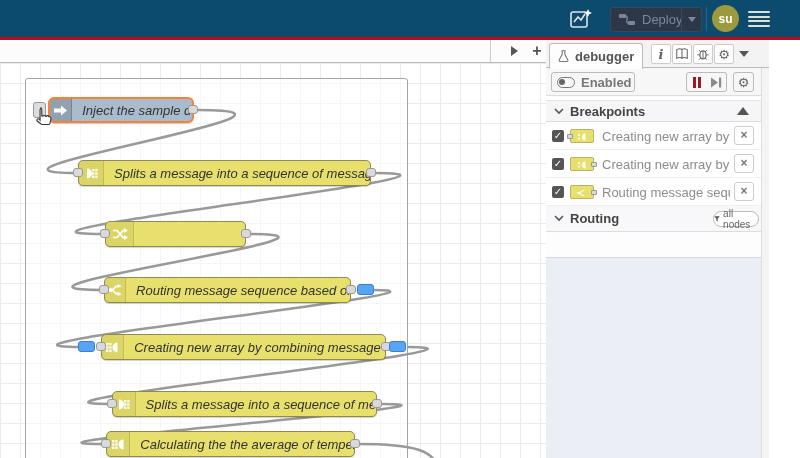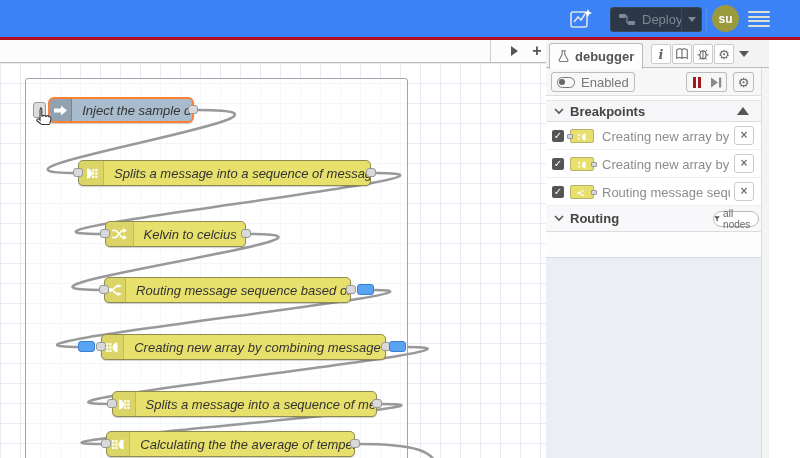--- a/index.html
+++ b/index.html
@@ -1,20 +1,20 @@
 <!DOCTYPE html>
 <html><head>
 <meta charset="utf-8">
 <style>
   * { margin:0; padding:0; box-sizing:border-box; }
   body { font-family:"Liberation Sans", sans-serif; }
   .app { position:relative; width:800px; height:458px; overflow:hidden; background:#fff; }
 
   
-  .header { position:absolute; left:0; top:0; width:800px; height:37px; background:#3b82f6; }
+  .header { position:absolute; left:0; top:0; width:800px; height:37px; background:#0c4a6e; }
   .red-line { position:absolute; left:0; top:37px; width:800px; height:3px; background:#b30f1f; }
   .ai-btn { position:absolute; left:565px; top:4px; width:32px; height:30px; display:flex; align-items:center; justify-content:center; cursor:pointer; }
   .deploy-btn { position:absolute; left:610px; top:7px; width:92px; height:25px; background:#2c3847; border:1px solid #3a4757; border-radius:3px; display:flex; align-items:center; color:#7d8795; font-size:13px; }
   .deploy-btn .dicon { margin-left:8px; }
   .deploy-btn .dlabel { margin-left:7px; }
   .deploy-caret { position:absolute; right:0; top:0; width:20px; height:23px; border-left:1px solid #3a4757; display:flex; align-items:center; justify-content:center; }
   .caret-down { width:0; height:0; border-left:4px solid transparent; border-right:4px solid transparent; border-top:5px solid #7d8795; }
   .header-sep { position:absolute; left:706px; top:7px; width:1px; height:24px; background:rgba(255,255,255,0.12); }
   .avatar { position:absolute; left:712px; top:5px; width:27px; height:27px; border-radius:50%; background:#9b9a3f; color:#fff; font-size:12px; font-weight:bold; display:flex; align-items:center; justify-content:center; }
   .hamburger { position:absolute; left:748px; top:9px; width:22px; height:20px; display:flex; flex-direction:column; justify-content:space-between; padding:2px 0; cursor:pointer; }
@@ -55,21 +55,21 @@
   
   .splitter { position:absolute; left:570px; top:40px; width:7px; height:418px; background:#f7f7f7; border-left:1px solid #ccc; border-right:1px solid #ccc; cursor:col-resize; }
 
   
   .sidebar { position:absolute; left:546px; top:40px; width:223px; height:418px; background:#fff; }
   .sb-tabrow { position:absolute; left:0; top:0; width:223px; height:28px; background:#f3f3f3; border-bottom:1px solid #bbb; }
   .sb-tab { position:absolute; left:3px; top:3px; width:94px; height:26px; background:#fdfdfd; border:1px solid #bbb; border-bottom:none; border-radius:3px 3px 0 0; display:flex; align-items:center; gap:5px; padding-left:7px; font-size:13px; font-weight:bold; color:#555; cursor:pointer; z-index:2; }
   .sb-iconbtn { position:absolute; top:4px; width:20px; height:20px; background:#fff; border:1px solid #ccc; border-radius:2px; display:flex; align-items:center; justify-content:center; color:#666; cursor:pointer; }
   .sb-caret { position:absolute; top:4px; width:18px; height:20px; display:flex; align-items:center; justify-content:center; cursor:pointer; }
 
-  .sb-toolbar { position:absolute; left:0; top:28px; width:223px; height:28px; background:#f7f7f7; border-bottom:1px solid #ddd; }
+  .sb-toolbar { position:absolute; left:0; top:28px; width:223px; height:28px; background:#f7f7f7; border-bottom:1px solid #ddd;font-weight:bold; }
   .enabled-btn { position:absolute; left:5px; top:4px; width:84px; height:20px; border:1px solid #bbb; border-radius:3px; display:flex; align-items:center; gap:6px; padding-left:5px; font-size:13px; color:#777; cursor:pointer; background:#f7f7f7; }
   .toggle-pill { width:18px; height:11px; border:1.5px solid #777; border-radius:6px; position:relative; }
   .toggle-pill::after { content:""; position:absolute; left:1px; top:1px; width:6px; height:6px; border-radius:50%; background:#666; }
   .tool-sq { position:absolute; top:4px; width:21px; height:20px; background:#f7f7f7; border:1px solid #bbb; display:flex; align-items:center; justify-content:center; cursor:pointer; }
   .pause-btn { left:140px; border-radius:3px 0 0 3px; }
   .step-btn { left:160px; border-left:none; border-radius:0 3px 3px 0; }
   .dbg-gear { left:187px; border-radius:3px; font-size:13px; color:#666; }
 
   .section-hdr { position:absolute; left:0; width:223px; background:#f6f6f8; border-bottom:1px solid #ddd; display:flex; align-items:center; cursor:pointer; }
   .section-hdr .title { font-size:13px; font-weight:bold; color:#444; margin-left:6px; }
@@ -188,21 +188,20 @@
 
     <div class="node" style="left:105px; top:158px; width:141px;">
       <span class="icon-region">
         <svg width="16" height="14" viewBox="0 0 16 14">
             <path d="M1 3.5 h4 l6 7 h2" stroke="#fff" stroke-width="1.7" fill="none"></path>
             <path d="M1 10.5 h4 l6-7 h2" stroke="#fff" stroke-width="1.7" fill="none"></path>
             <path d="M12 1 l4 2.5 -4 2.5 z" fill="#fff"></path>
             <path d="M12 8 l4 2.5 -4 2.5 z" fill="#fff"></path>
           </svg>
       </span>
-      <span class="nlabel">Kelvin to celcius</span>
       <span class="port in"></span>
       <span class="port out"></span>
     </div>
 
     <div class="node" style="left:104px; top:214px; width:247px;">
       <span class="icon-region">
         <svg width="15" height="14" viewBox="0 0 15 14">
             <circle cx="2.5" cy="7" r="1.9" fill="#fff"></circle>
             <path d="M3 7 C7 7 6 3 10 3 M3 7 C7 7 6 11 10 11" stroke="#fff" stroke-width="1.6" fill="none"></path>
             <path d="M9.5 1 l4.5 2 -4.5 2 z" fill="#fff"></path>

